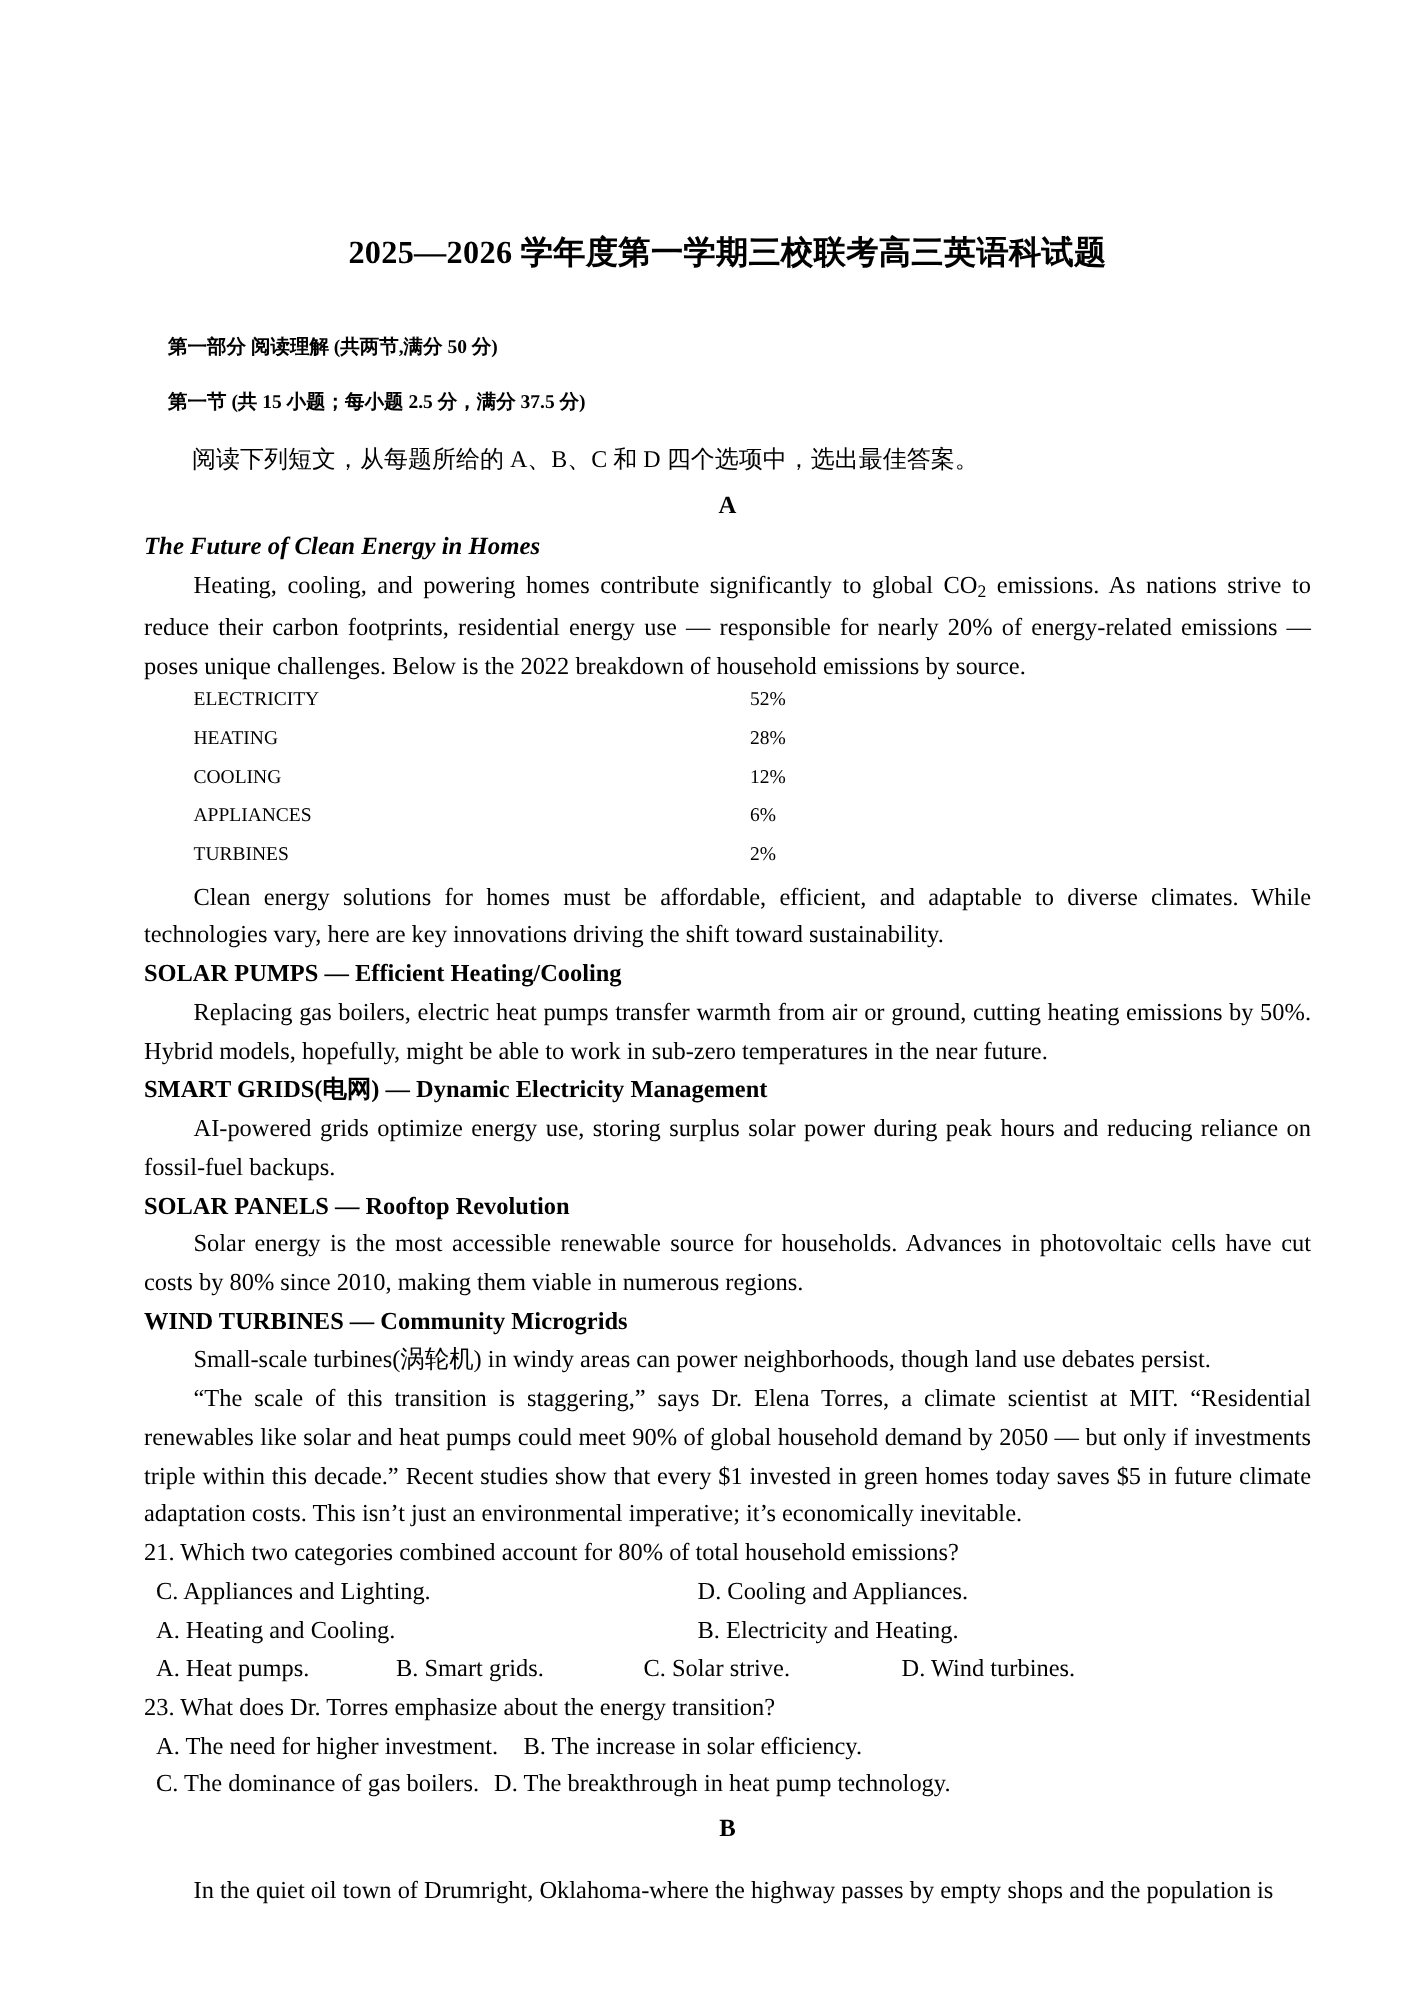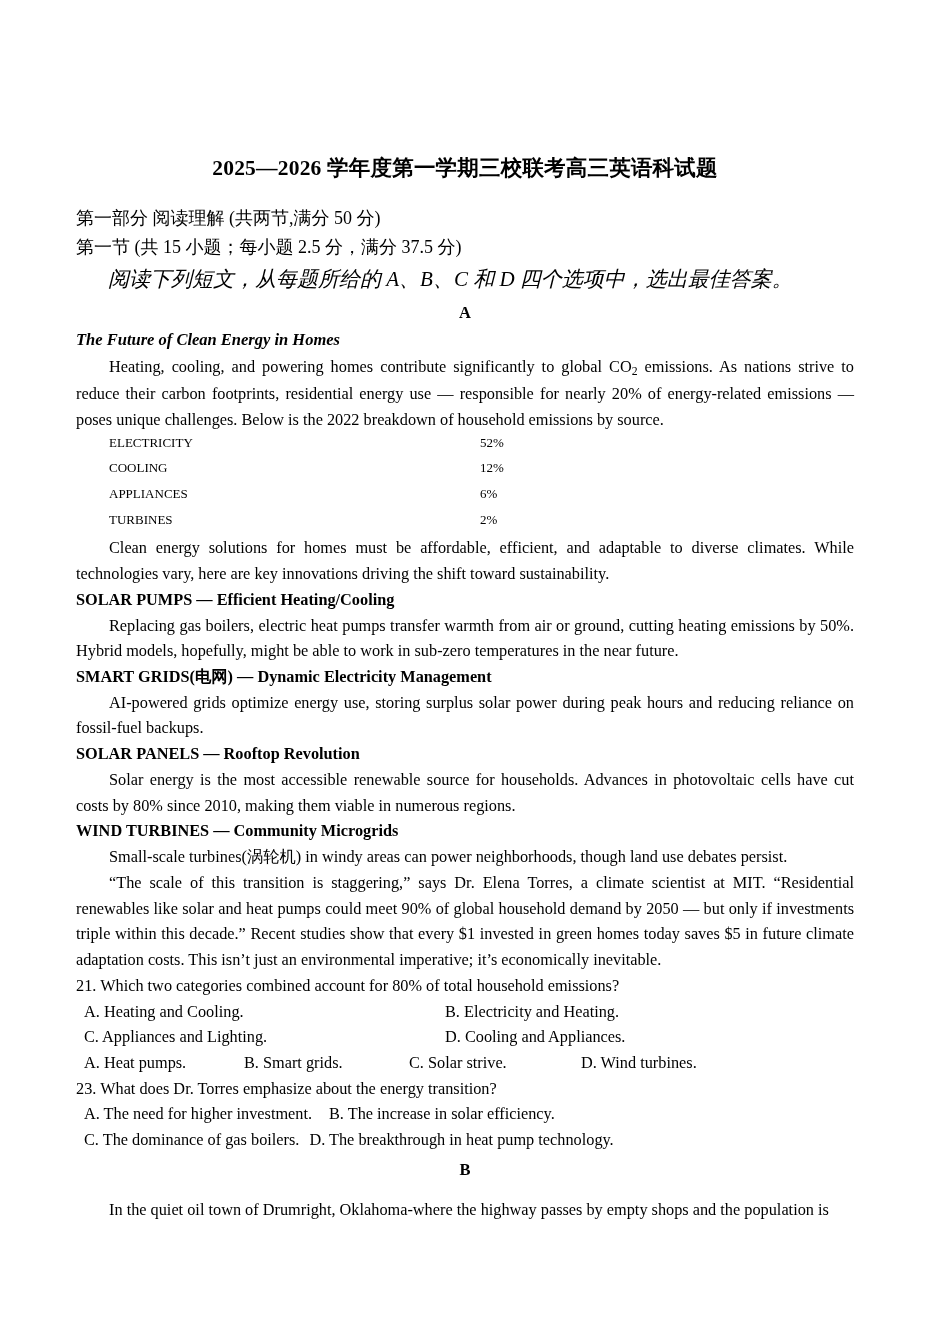--- a/index.html
+++ b/index.html
@@ -10,53 +10,52 @@
   body {
     width: 950px;
     height: 1344px;
     font-family: "Liberation Serif", "DejaVu Serif", serif;
     color: #000000;
     position: relative;
     overflow: hidden;
   }
   .page {
     position: absolute;
-    left: 76px;
+    left: 96px;
     top: 0;
     width: 778px;
     height: 1010px;
   }
 
   
   .doc-title {
     text-align: center;
     font-weight: bold;
     font-size: 21.5px;
     letter-spacing: 0.2px;
     margin: 0;
     padding-top: 155px;
     line-height: 1.25;
   }
 
   
   .sec-head {
-    font-weight: normal;
-    font-size: 18px;
-    line-height: 1.62;
-    margin: 0;
+    font-weight: bold;
+    font-size: 13px;
+    line-height: 1.62;
+    margin: 16px;
     white-space: nowrap;
   }
   .sec-head.first { padding-top: 22px; }
 
   .instruction {
-    font-size: 21px;
+    font-size: 16px;
     line-height: 1.62;
     margin: 0;
     text-indent: 32px;
-    font-style: italic;
   }
 
   
   .passage-letter {
     text-align: center;
     font-weight: bold;
     font-size: 16.5px;
     line-height: 1.62;
     margin: 0;
     padding-top: 4px;
@@ -172,20 +171,24 @@
   <div class="passage-title">The Future of Clean Energy in Homes</div>
 
   <p class="body"><span>Heating, cooling, and powering homes contribute significantly to global CO</span><sub>2</sub><span> emissions. As nations strive to reduce their carbon footprints, residential energy use — responsible for nearly 20% of energy-related emissions — poses unique challenges. Below is the 2022 breakdown of household emissions by source.</span></p>
 
   <div class="data-list">
     <div class="data-row">
       <span class="dl-label">ELECTRICITY</span>
       <span class="dl-value">52%</span>
     </div>
     <div class="data-row">
+      <span class="dl-label">HEATING</span>
+      <span class="dl-value">28%</span>
+    </div>
+    <div class="data-row">
       <span class="dl-label">COOLING</span>
       <span class="dl-value">12%</span>
     </div>
     <div class="data-row">
       <span class="dl-label">APPLIANCES</span>
       <span class="dl-value">6%</span>
     </div>
     <div class="data-row">
       <span class="dl-label">TURBINES</span>
       <span class="dl-value">2%</span>
@@ -202,27 +205,27 @@
 
   <div class="subhead">SOLAR PANELS — Rooftop Revolution</div>
   <p class="body">Solar energy is the most accessible renewable source for households. Advances in photovoltaic cells have cut costs by 80% since 2010, making them viable in numerous regions.</p>
 
   <div class="subhead">WIND TURBINES — Community Microgrids</div>
   <p class="body nojust">Small-scale turbines(涡轮机) in windy areas can power neighborhoods, though land use debates persist.</p>
 
   <p class="body">“The scale of this transition is staggering,” says Dr. Elena Torres, a climate scientist at MIT. “Residential renewables like solar and heat pumps could meet 90% of global household demand by 2050 — but only if investments triple within this decade.” Recent studies show that every $1 invested in green homes today saves $5 in future climate adaptation costs. This isn’t just an environmental imperative; it’s economically inevitable.</p>
 
   <div class="question">21. Which two categories combined account for 80% of total household emissions?</div>
+  <div class="opt-row two-col">
+    <span class="opt c0">C. Appliances and Lighting.</span>
+    <span class="opt c1">D. Cooling and Appliances.</span>
+  </div>
   <div class="opt-row two-col">
     <span class="opt c0">A. Heating and Cooling.</span>
     <span class="opt c1">B. Electricity and Heating.</span>
-  </div>
-  <div class="opt-row two-col">
-    <span class="opt c0">C. Appliances and Lighting.</span>
-    <span class="opt c1">D. Cooling and Appliances.</span>
   </div>
 
   <div class="opt-row four-col">
     <span class="opt c0">A. Heat pumps.</span>
     <span class="opt c1">B. Smart grids.</span>
     <span class="opt c2">C. Solar strive.</span>
     <span class="opt c3">D. Wind turbines.</span>
   </div>
 
   <div class="question">23. What does Dr. Torres emphasize about the energy transition?</div>

